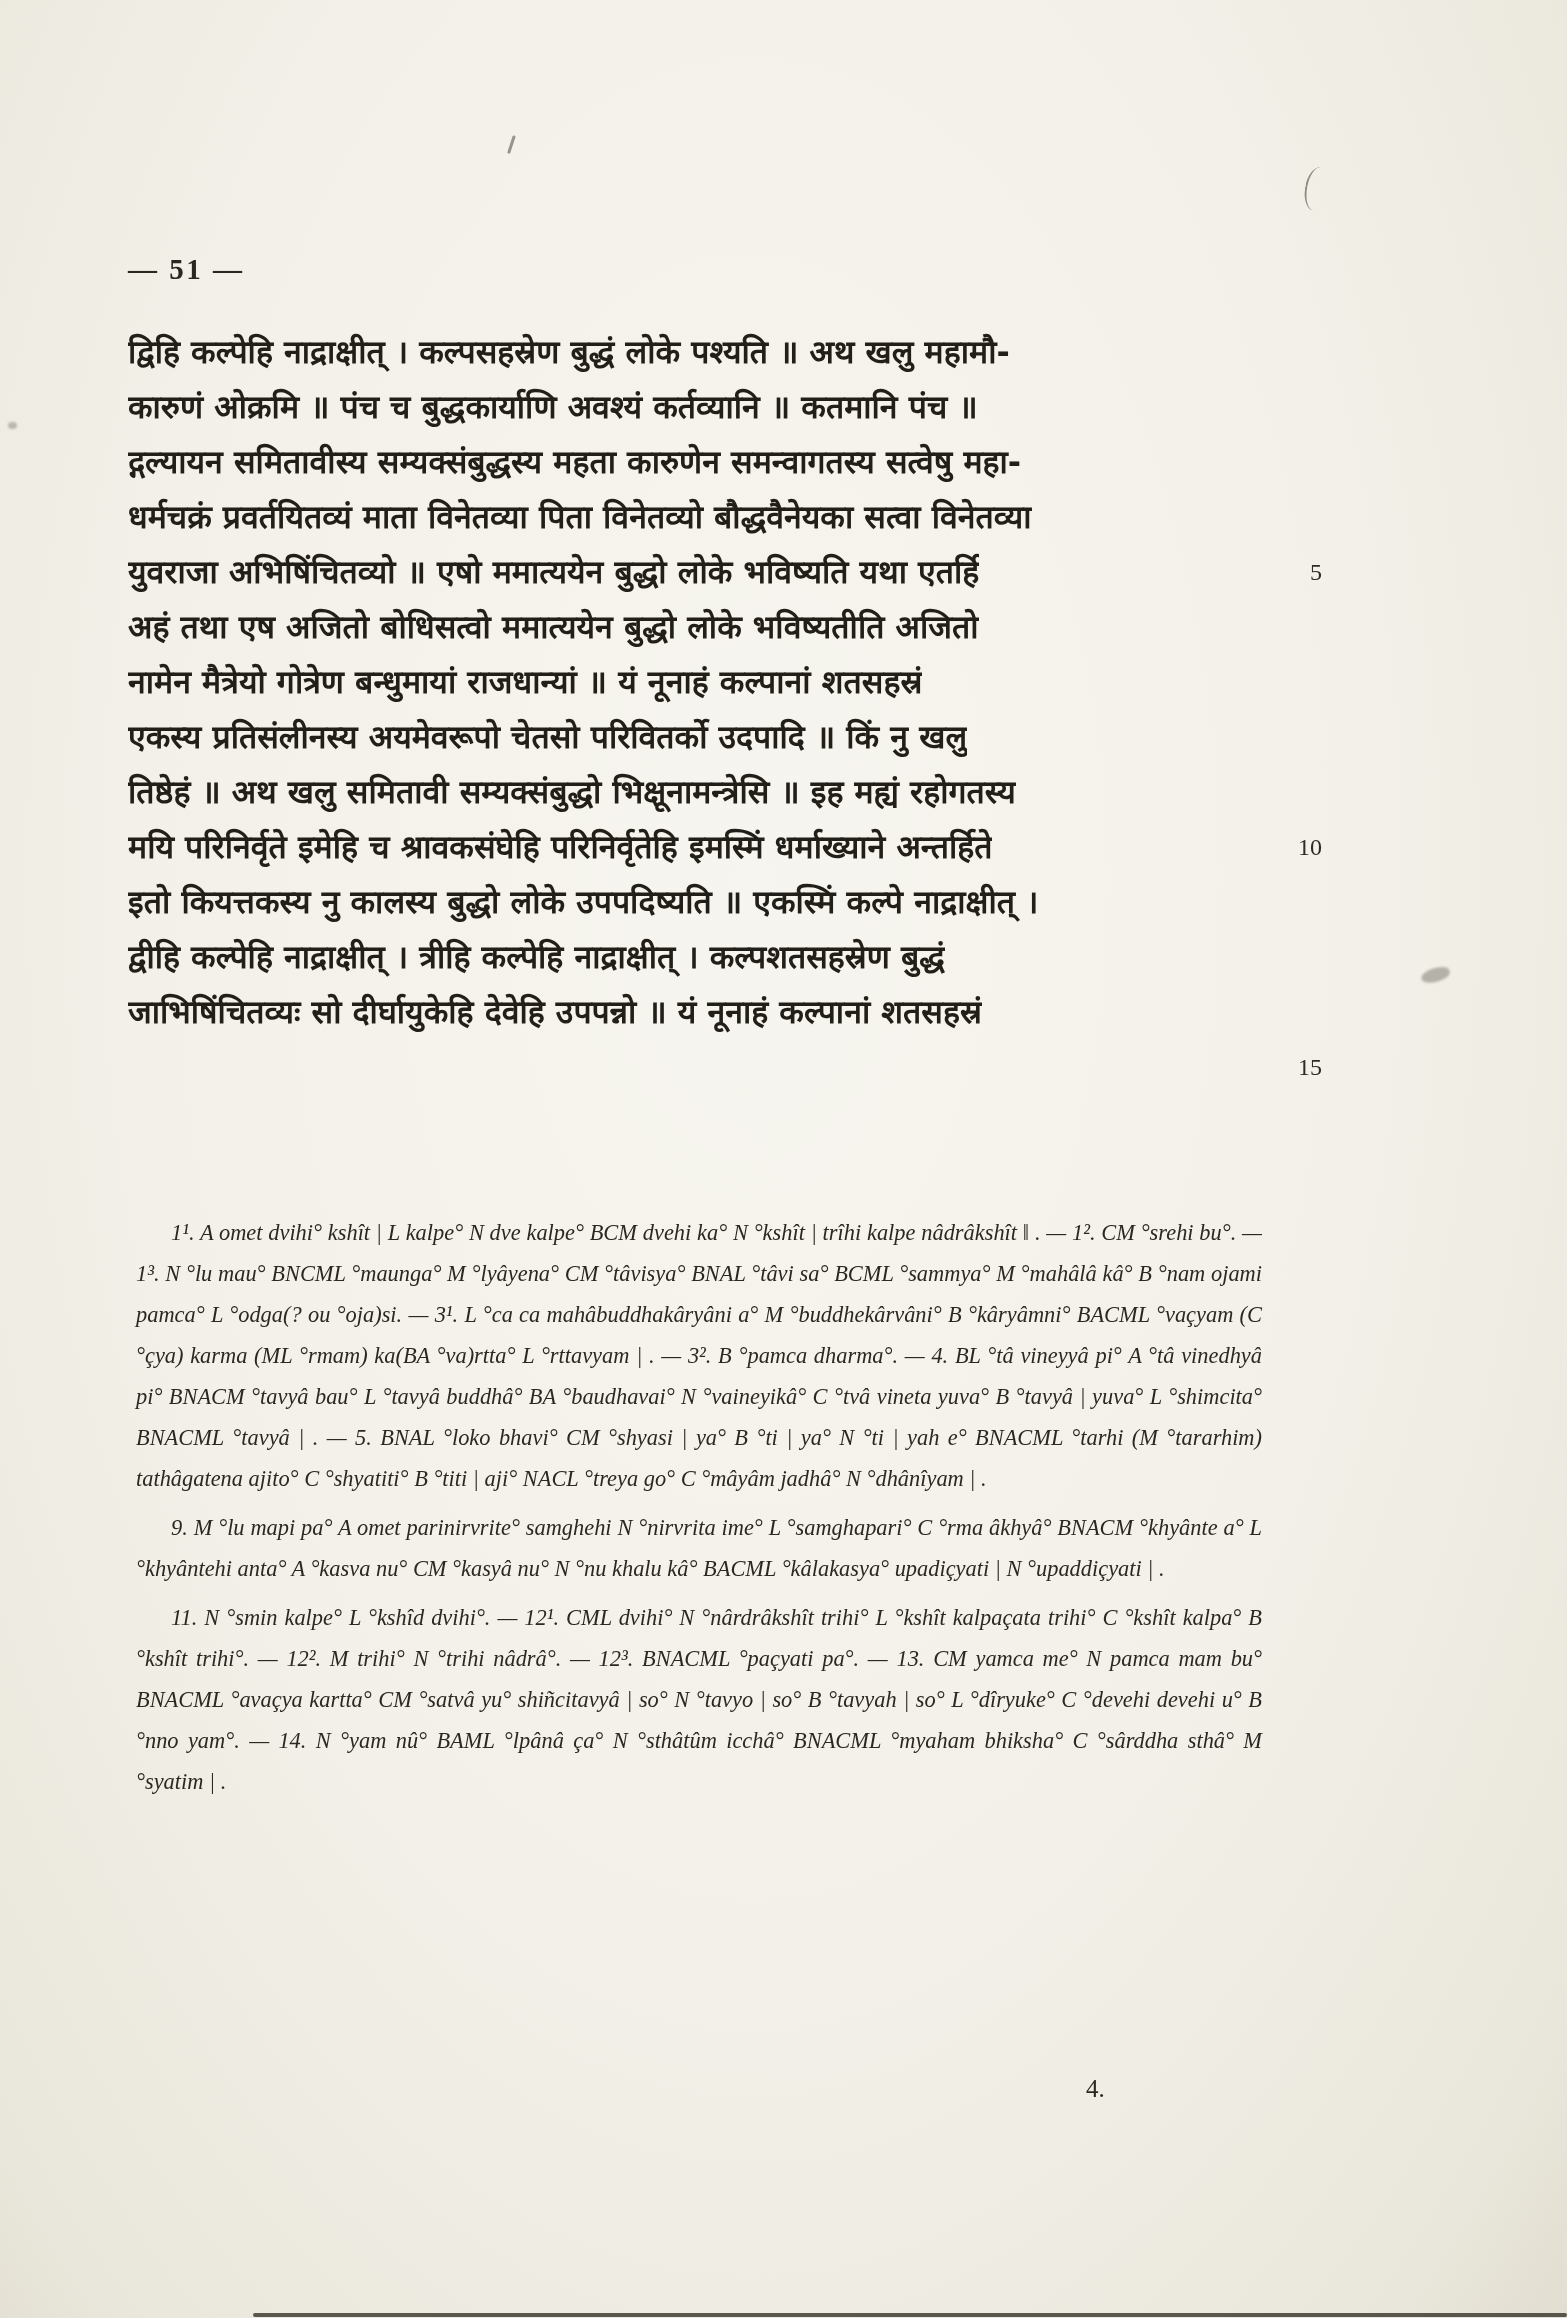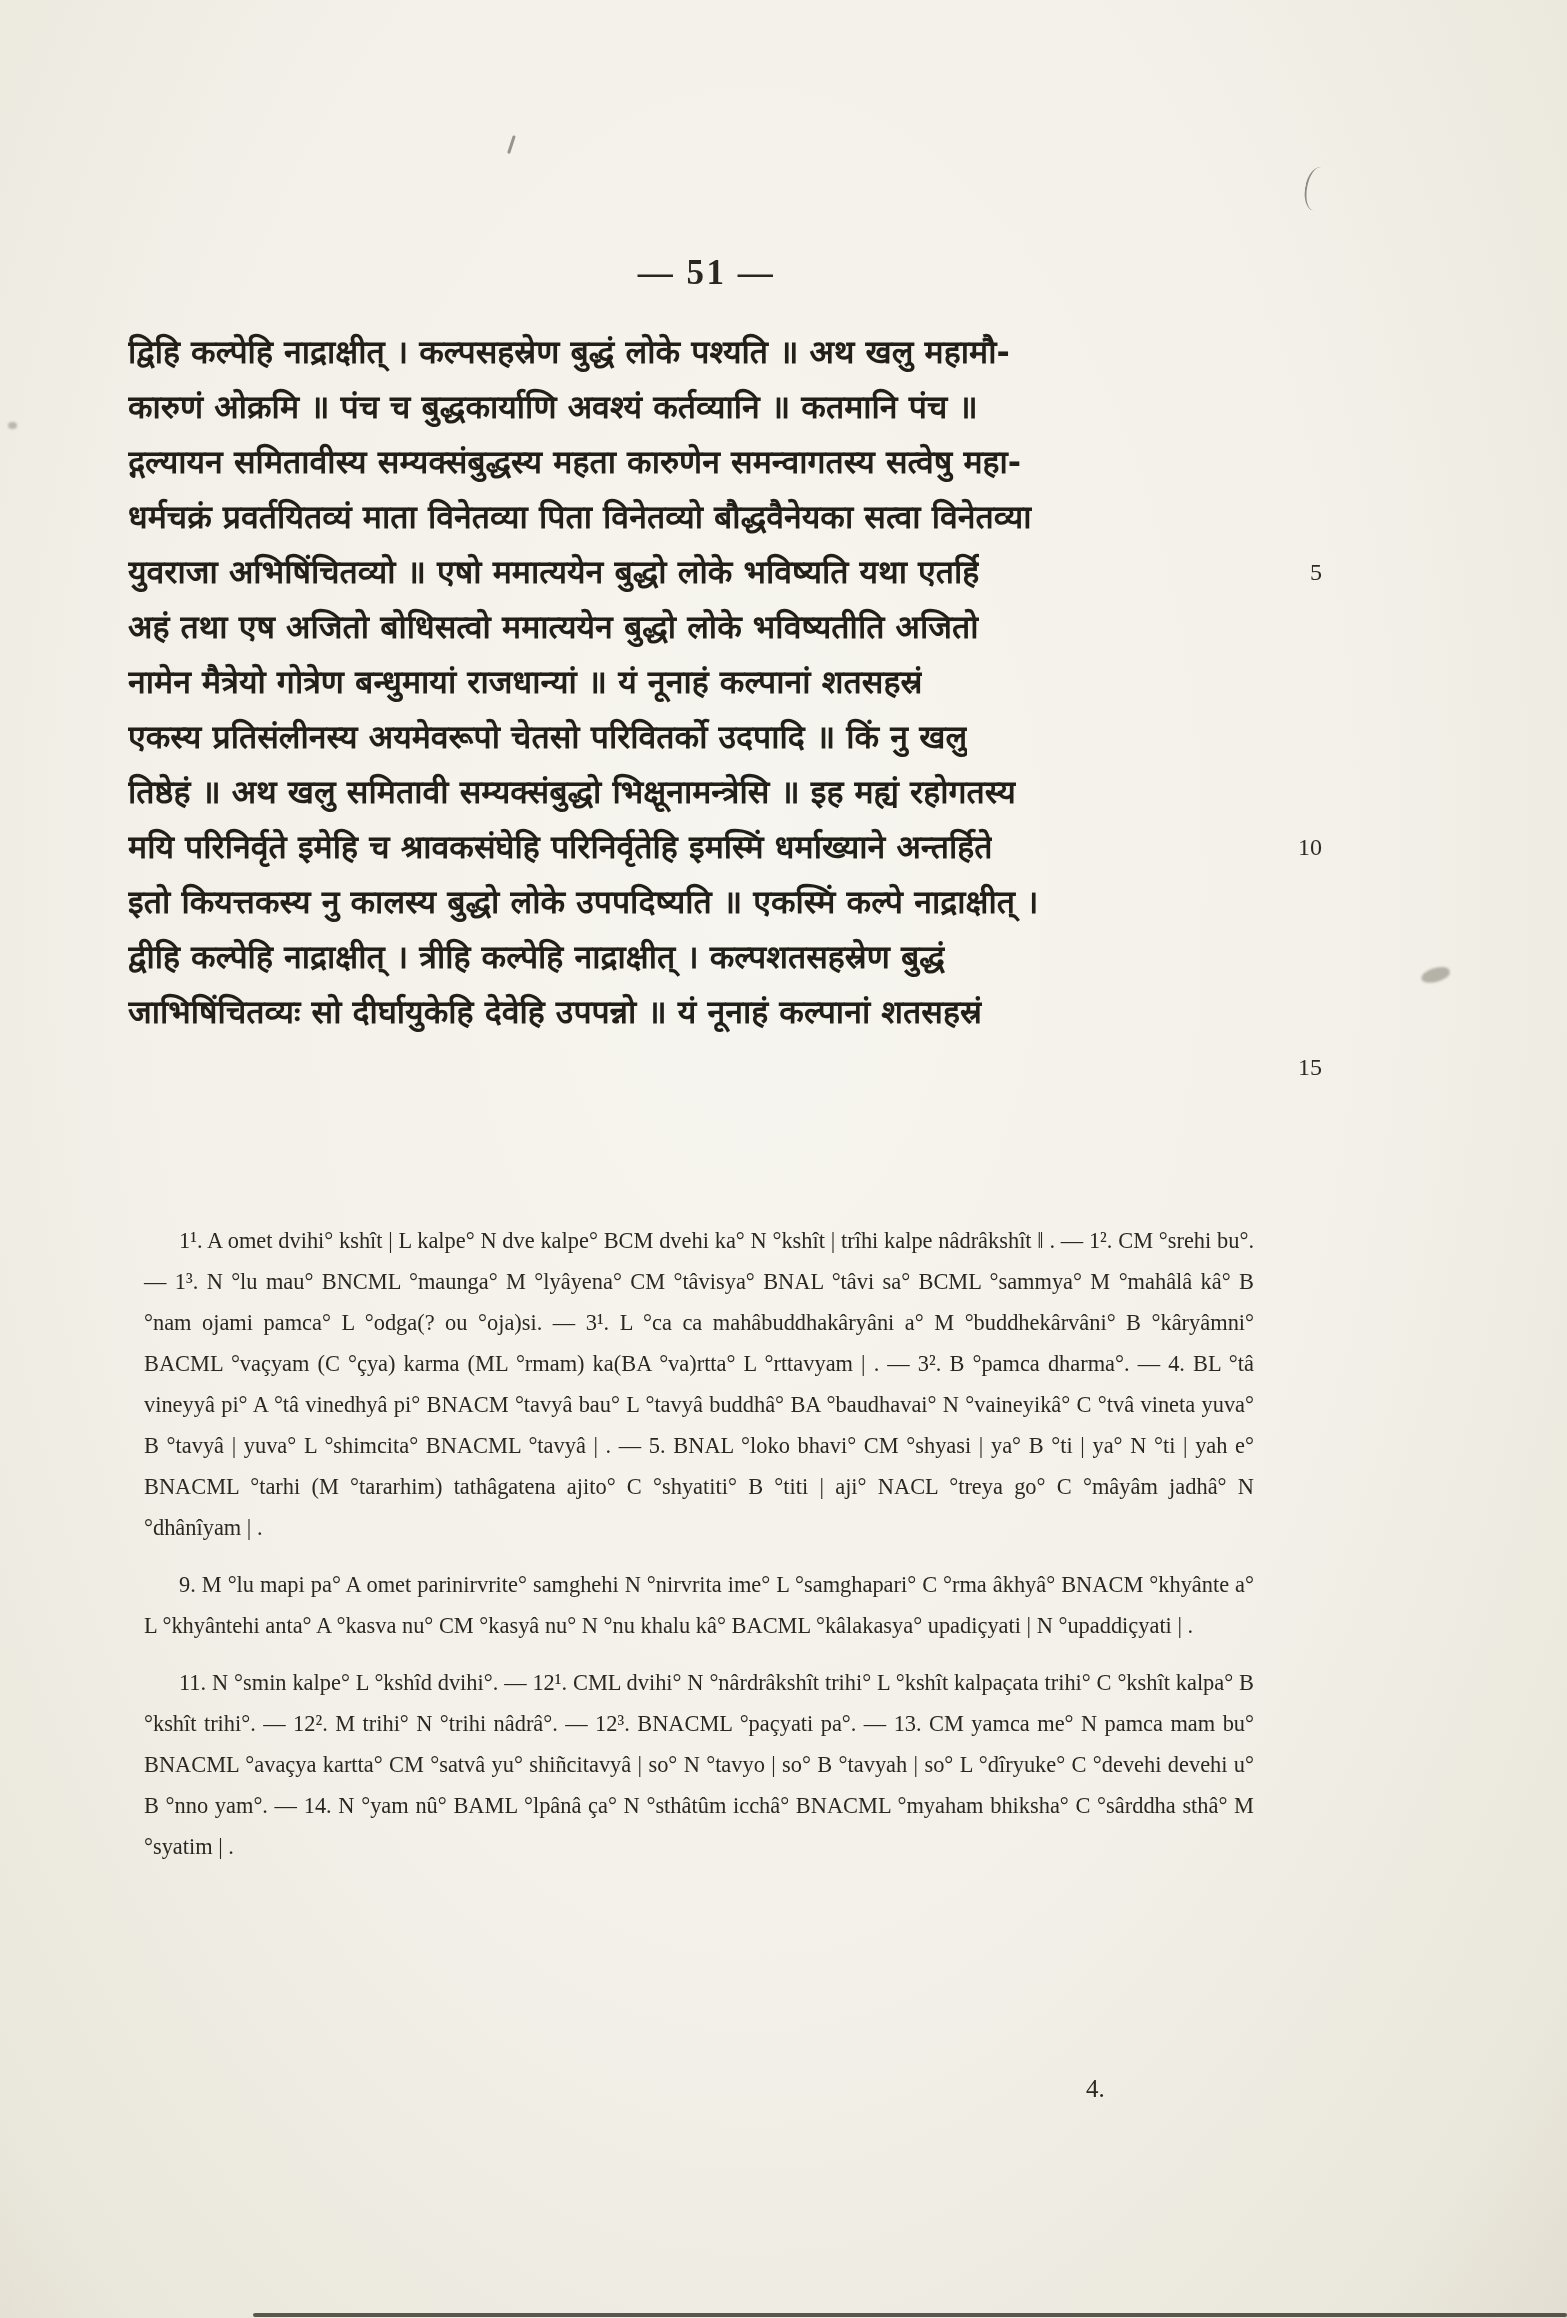--- a/index.html
+++ b/index.html
@@ -10,24 +10,23 @@
     margin: 0 auto;
     overflow: hidden;
     background:
       radial-gradient(ellipse at 48% 38%, #f7f5ef 0%, #f2f0e8 55%, #eae7dc 88%, #e2ded1 100%);
     color: #26231d;
   }
 
   
   .page-number {
     position: absolute;
-    top: 253px; left: 136px; width: 1141px;
-    text-align: center;
+    top: 253px; left: 128px; width: 1141px;
     font-family: "Liberation Serif", serif;
-    font-size: 35px;
+    font-size: 29px;
     font-weight: 600;
     letter-spacing: 2.5px;
     color: #2a2721;
   }
 
   
   .body-block {
     position: absolute;
     top: 325px; left: 128px; width: 1142px;
   }
@@ -55,21 +54,21 @@
   
   .apparatus {
     position: absolute;
     top: 1204px; left: 128px; width: 1142px;
     font-family: "Liberation Serif", serif;
     font-size: 22.4px;
     line-height: 41px;
     text-align: justify;
     color: #2b2822;
   }
-  .apparatus p { margin: 16px; text-indent: 35px; }
+  .apparatus p { margin: 8px; text-indent: 35px; font-style: italic; }
 
   
   .signature {
     position: absolute;
     top: 2075px; left: 1086px;
     font-family: "Liberation Serif", serif;
     font-size: 25px;
     color: #2a2721;
   }
 

